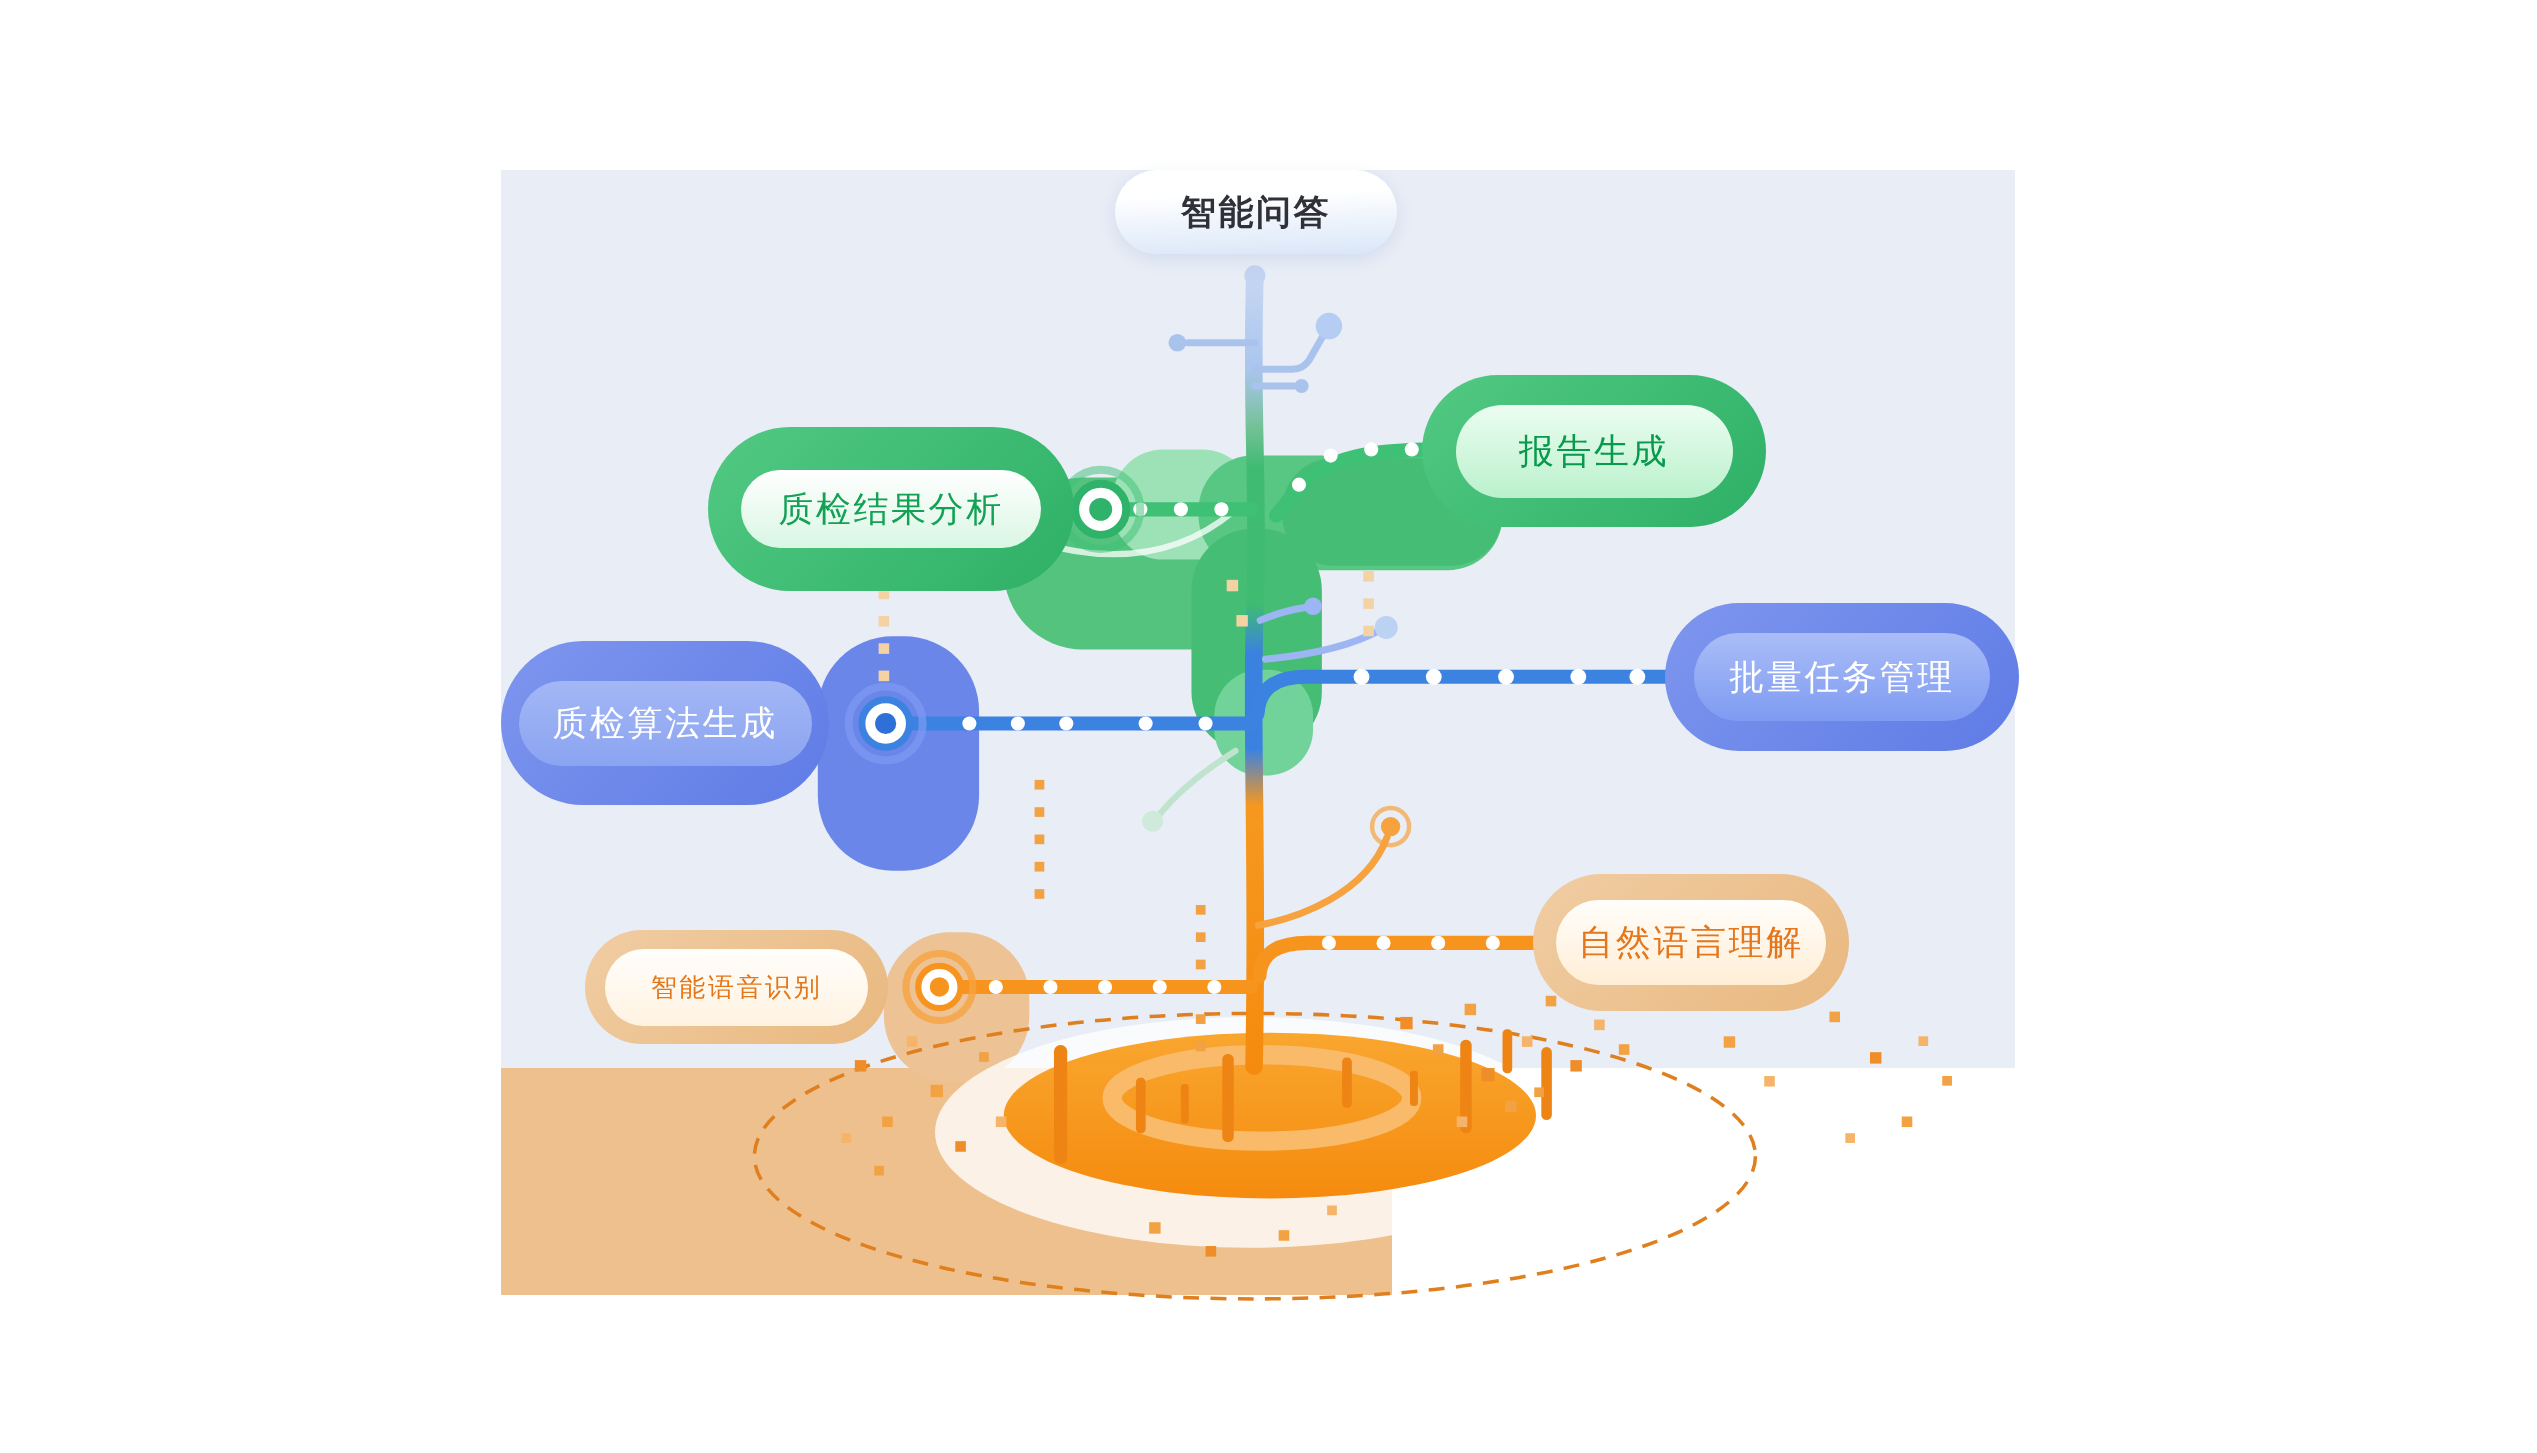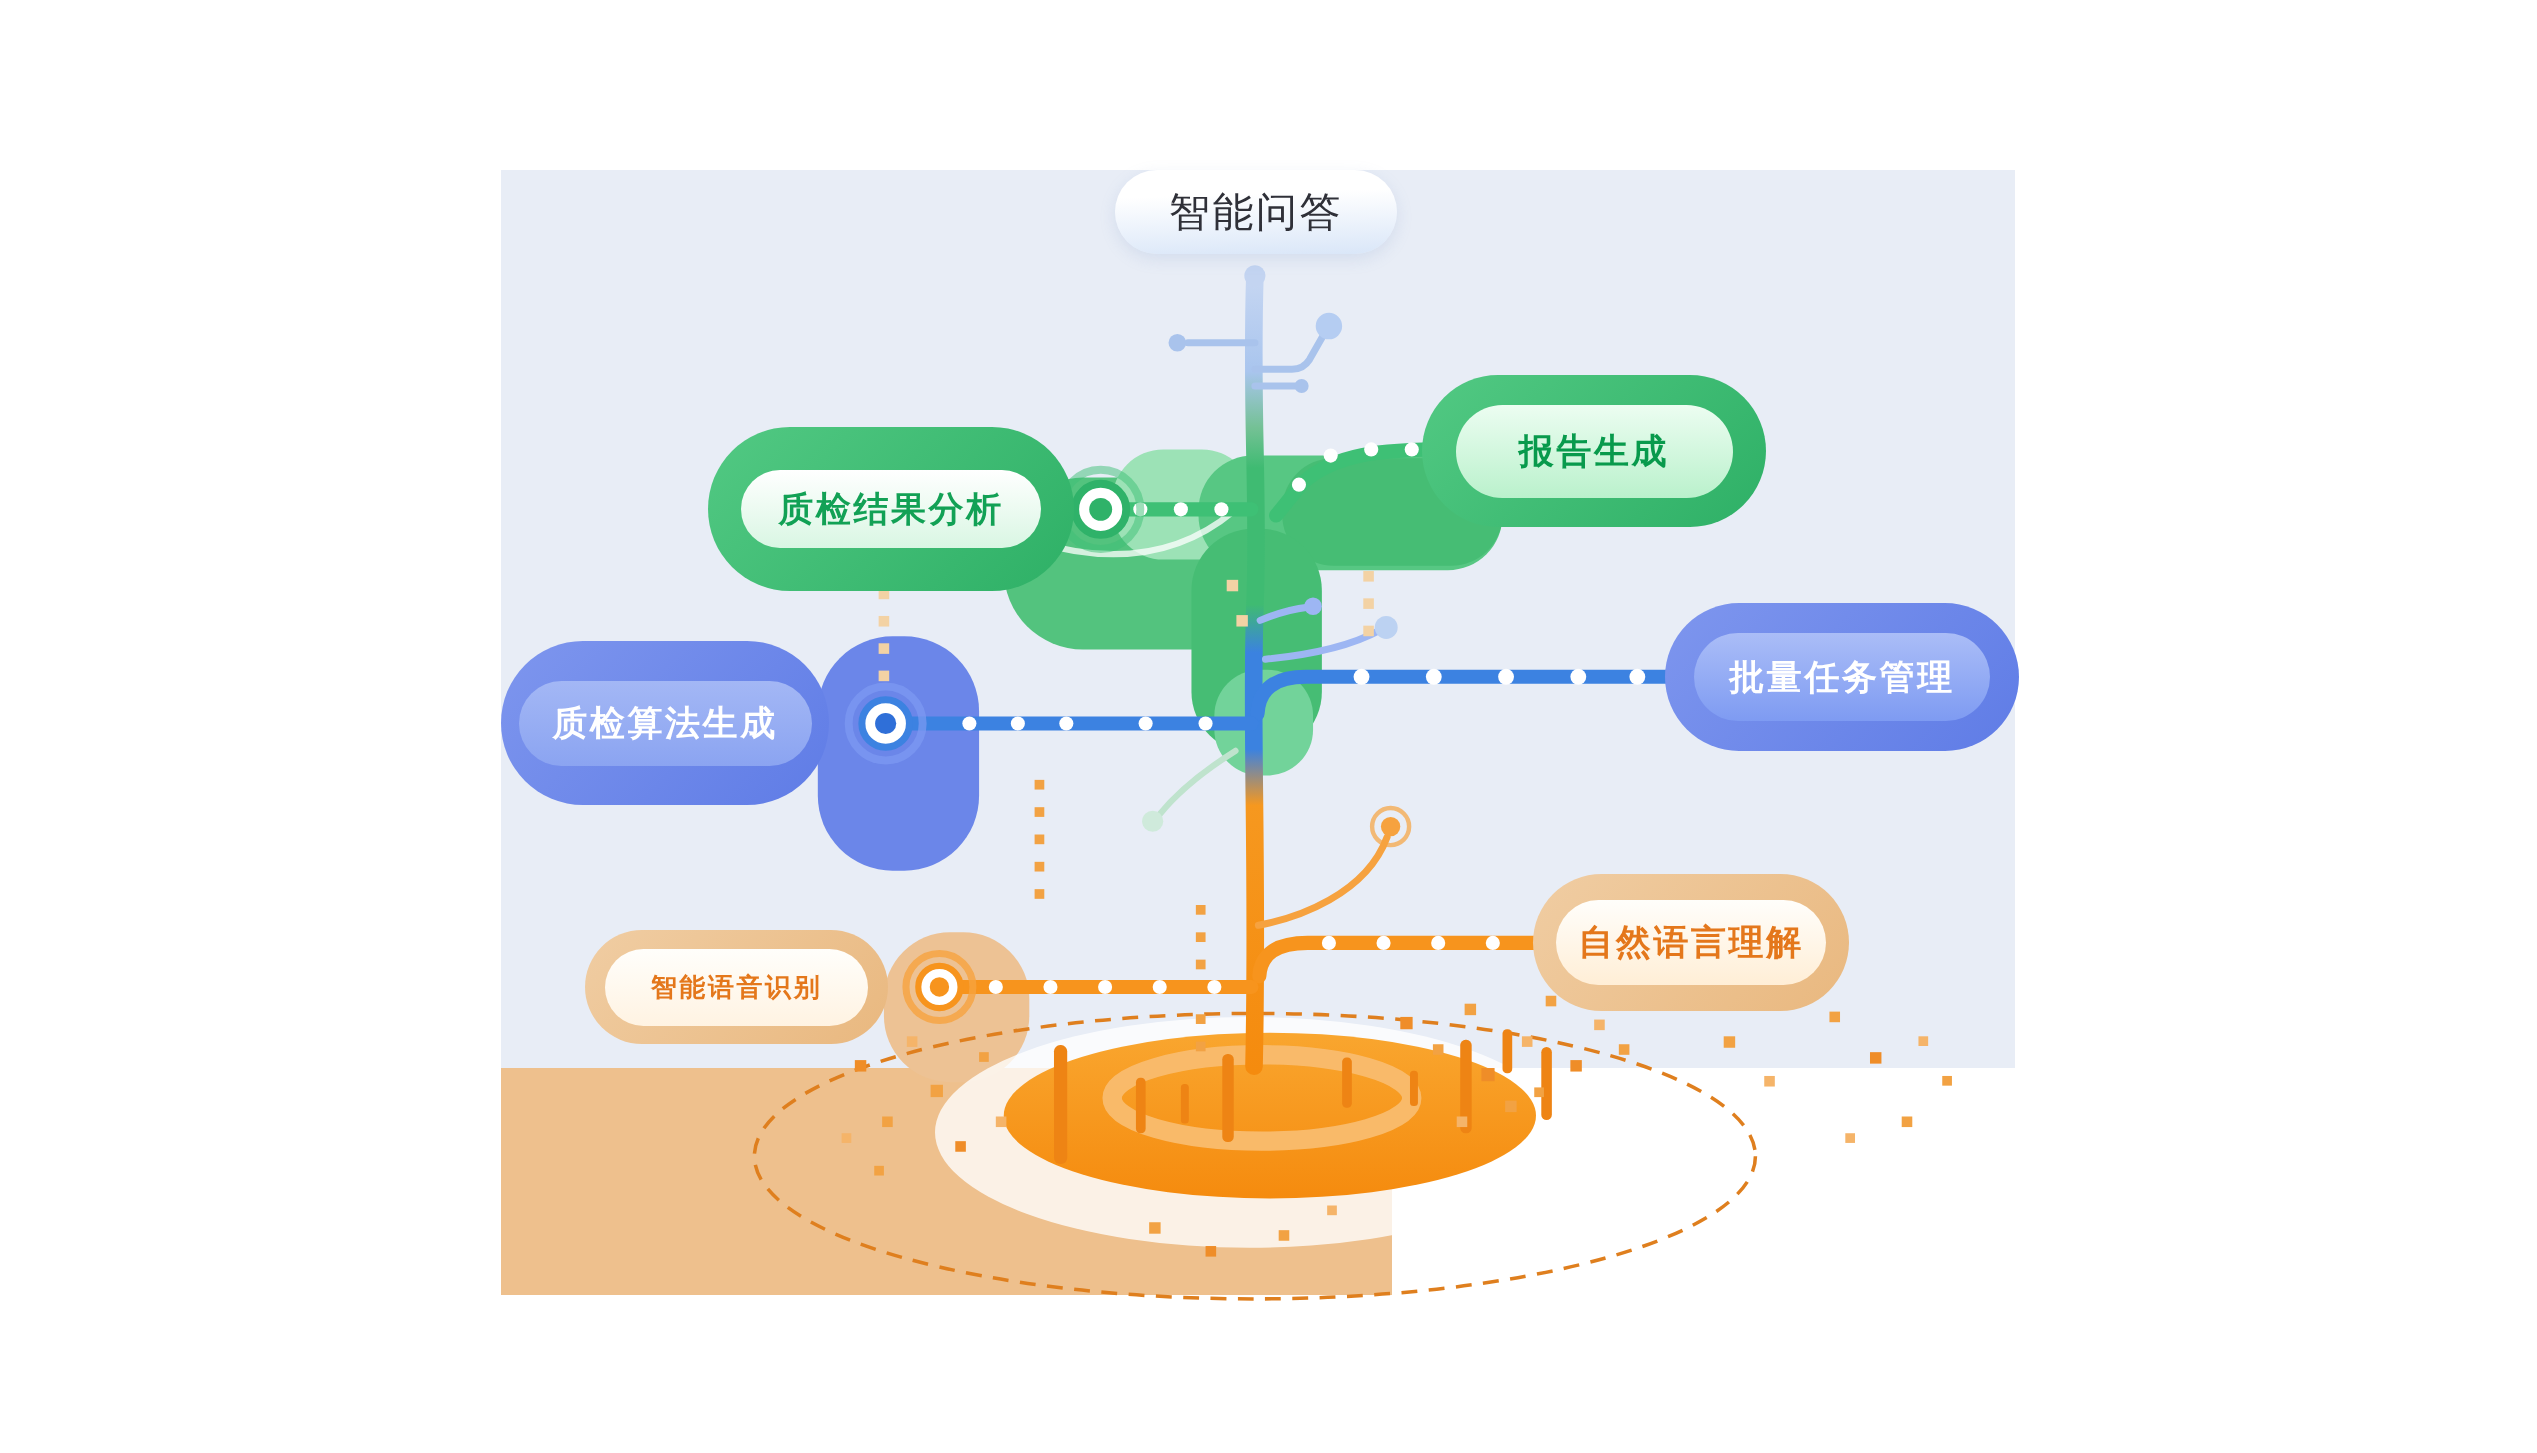--- a/index.html
+++ b/index.html
@@ -7,27 +7,27 @@
     position:relative;width:2538px;height:1454px;background:#ffffff;overflow:hidden;
     font-family:"DejaVu Sans","Liberation Sans",sans-serif;
   }
   .panel{position:absolute;}
   .panel-blue{left:501px;top:170px;width:1514px;height:898px;background:#e8edf6;}
   .panel-sand{left:501px;top:1068px;width:891px;height:227px;background:#eec08d;}
   svg.scene{position:absolute;left:0;top:0;}
   .pill{position:absolute;display:flex;align-items:center;justify-content:center;border-radius:880px;}
   .pill-inner{
     display:flex;align-items:center;justify-content:center;border-radius:880px;
-    font-weight:bold;font-size:35px;letter-spacing:2.6px;white-space:nowrap;
+    font-weight:normal;font-size:35px;letter-spacing:2.6px;white-space:nowrap;
   }
   
   .pill-qa{left:1115px;top:170px;width:282px;height:84px;
     background:linear-gradient(178deg,#ffffff 30%,#d9e6f8 100%);
     box-shadow:0 5.3px 16px rgba(120,150,200,0.18);}
-  .pill-qa .pill-inner{background:transparent;color:#2f3038;font-size:41px;font-weight:400;}
+  .pill-qa .pill-inner{background:transparent;color:#2f3038;font-size:35px;font-weight:700;}
   
   .pill-green{background:linear-gradient(135deg,#52c983,#2eb066);}
   .pill-report{left:1422px;top:375px;width:344px;height:152px;}
   .pill-report .pill-inner{width:277px;height:93px;background:linear-gradient(180deg,#ecfdf1,#baf1cc);color:#089a4c;}
   .pill-analysis{left:708px;top:427px;width:366px;height:164px;}
   .pill-analysis .pill-inner{width:300px;height:78px;background:linear-gradient(180deg,#ffffff,#d9f6e3);color:#12a155;}
   
   .pill-blue{background:linear-gradient(135deg,#7e96ee,#5f7ce6);}
   .pill-batch{left:1665px;top:603px;width:354px;height:148px;}
   .pill-batch .pill-inner{width:296px;height:88px;background:linear-gradient(180deg,#aabdf7,#7e9bf2);color:#ffffff;}

